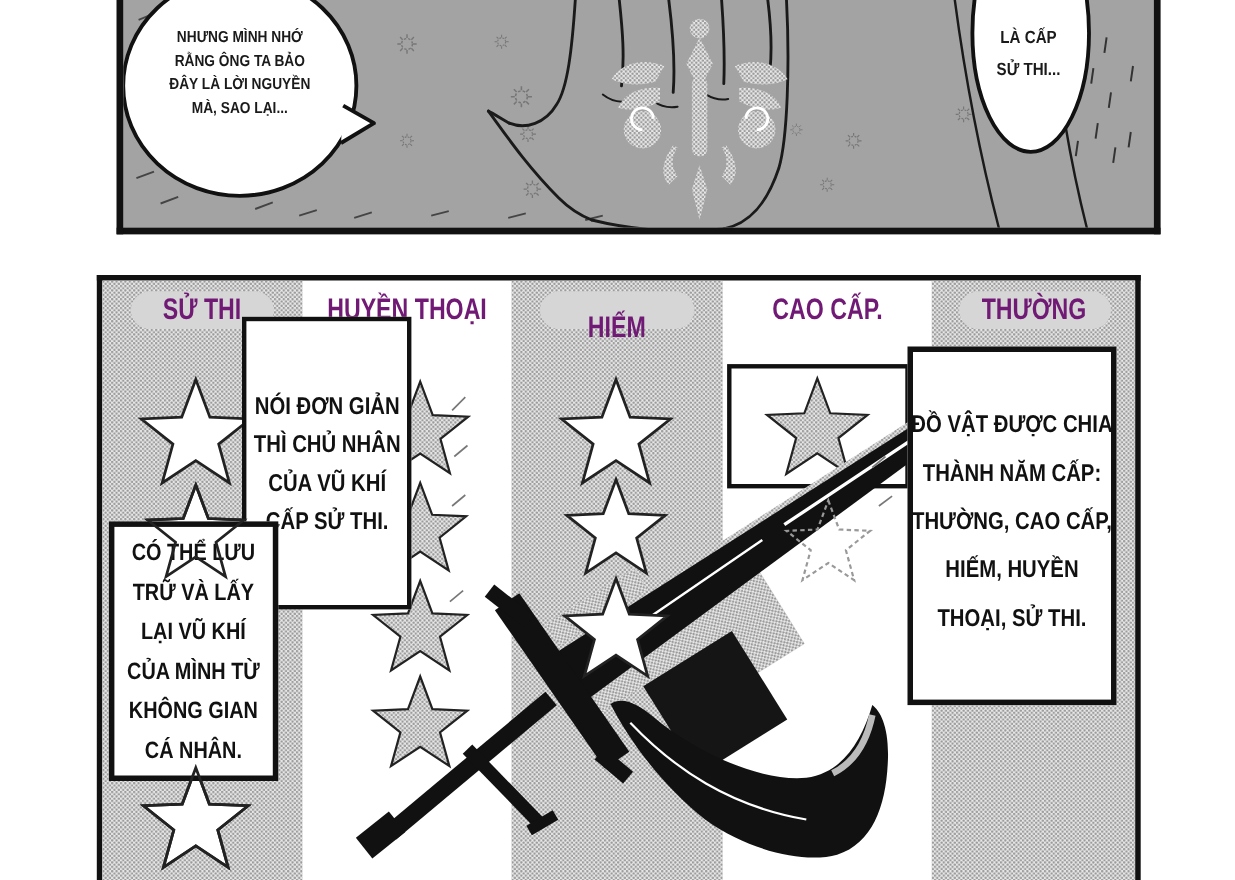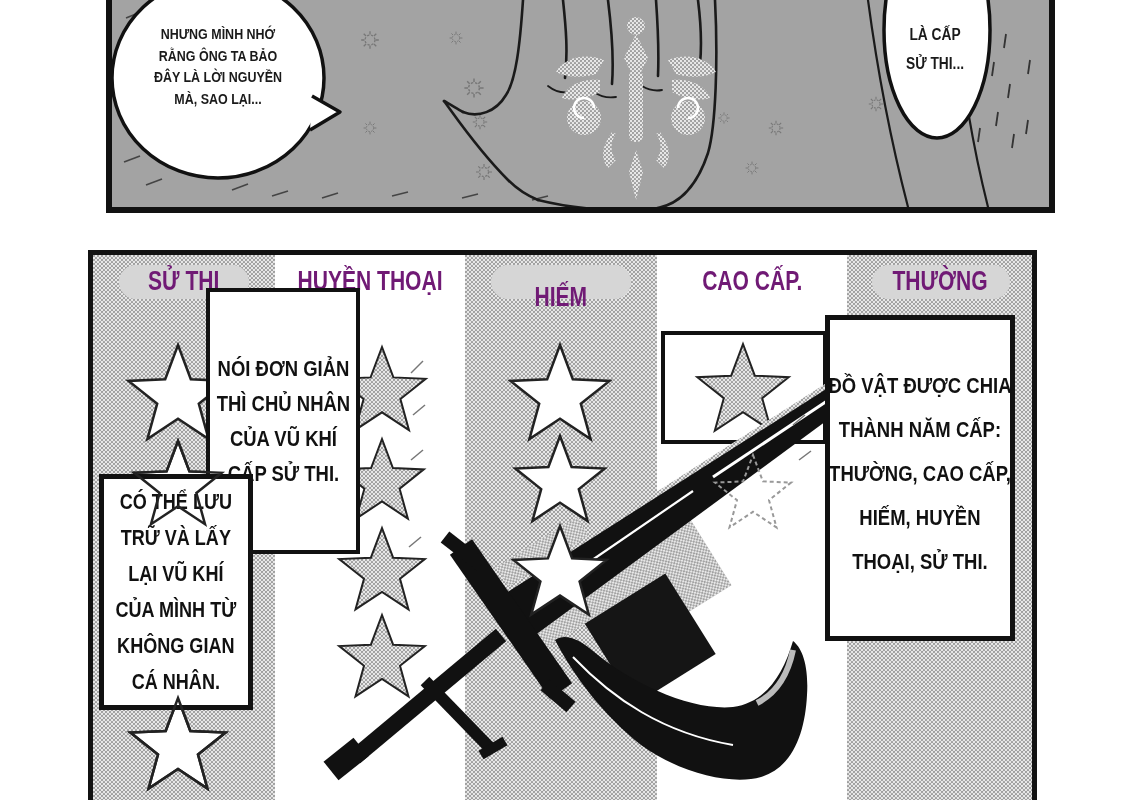--- a/index.html
+++ b/index.html
@@ -25,21 +25,21 @@
 
   .hdr-blob{position:absolute;top:10px;height:34px;border-radius:17px;background:#d6d6d6;z-index:1;}
   .col-hdr{position:absolute;top:8px;height:36px;line-height:36px;text-align:center;
            font-weight:bold;font-size:27px;color:#701a75;z-index:2;white-space:nowrap;}
   .col-hdr .scx{display:inline-block;transform:scaleX(.78);transform-origin:50% 50%;}
 
   .note{position:absolute;background:#fff;border:4px solid #111;box-sizing:border-box;
         display:flex;flex-direction:column;align-items:center;justify-content:center;z-index:3;}
   .note .blk{transform:scaleX(.84);transform-origin:50% 50%;}
   .note-line{display:block;font-weight:bold;color:#111;text-align:center;white-space:nowrap;}
-  .note-epic   {left:113px;top:33px; width:154px;height:266px;}
+  .note-epic   {left:127px;top:33px; width:154px;height:266px;}
   .note-epic    .note-line{font-size:22px;line-height:35px;}
   .note-storage{left:6px;  top:219px;width:154px;height:236px;border-width:5px;}
   .note-storage .note-line{font-size:21.5px;line-height:36px;}
   .note-strength{left:570px;top:187px;width:180px;height:276px;background:rgba(255,255,255,.78);}
   .note-strength .note-line{font-size:23px;line-height:46px;}
   .note-tiers  {left:732px;top:60px;width:190px;height:326px;border-width:5px;justify-content:flex-start;padding-top:44px;}
   .note-tiers   .note-line{font-size:22px;line-height:44px;}
 </style>
 </head>
 <body>

